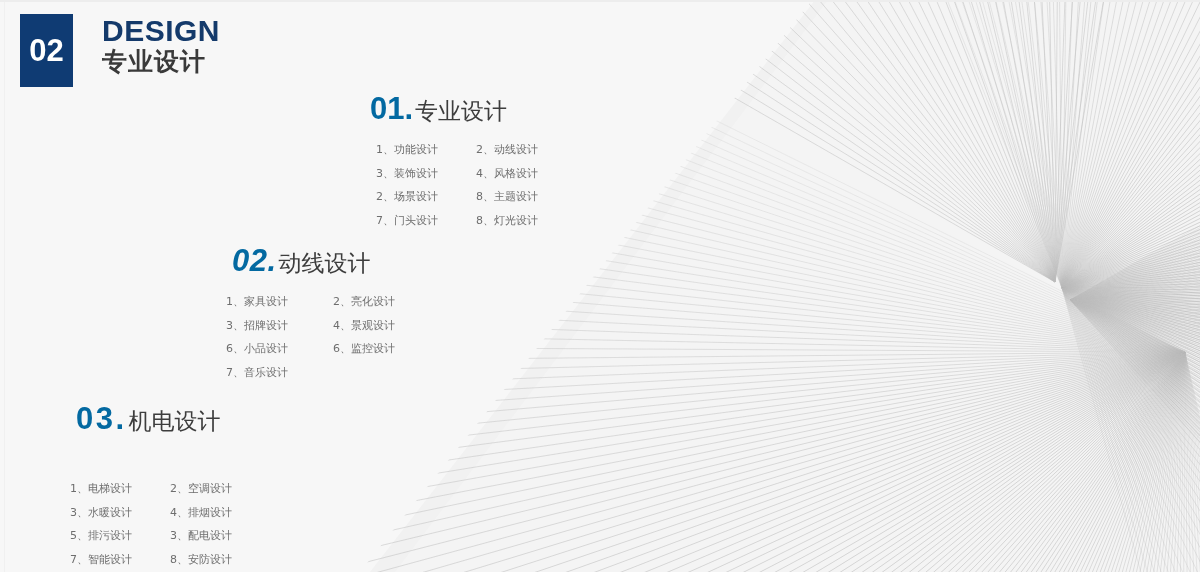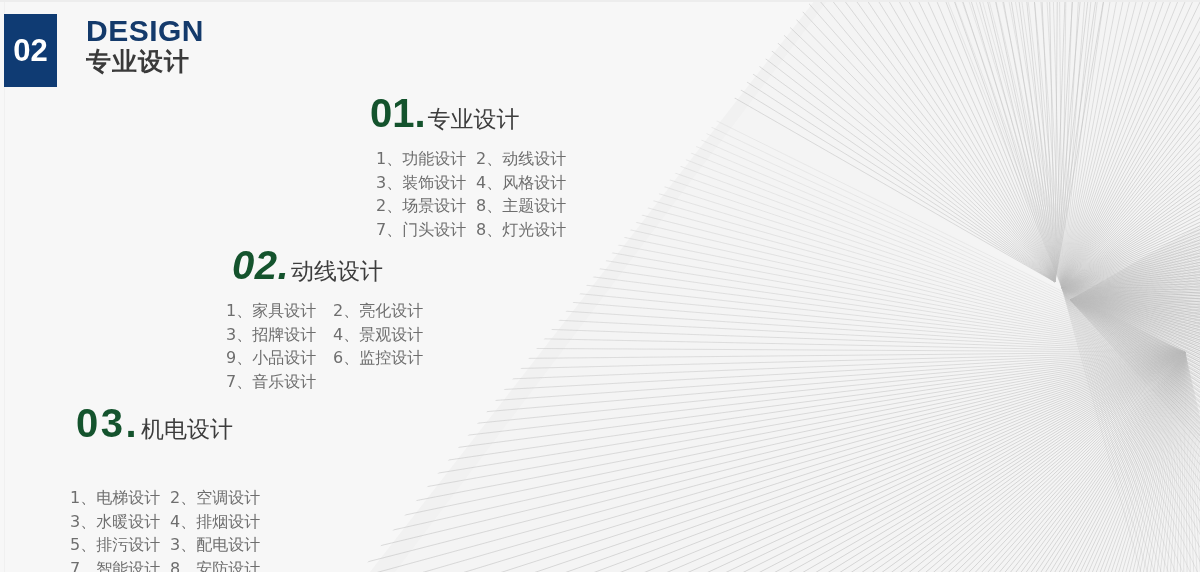--- a/index.html
+++ b/index.html
@@ -39,21 +39,21 @@
   }
   
   #left-rule{
     position:absolute;top:0;bottom:0;left:4px;width:1px;
     background:#f0f0f0;z-index:1;
   }
 
   
   #header{
     position:absolute;
-    top:14px;left:4px;
+    top:14px;left:20px;
     display:flex;align-items:flex-start;
     z-index:5;
     justify-content:space-between;
   }
   #badge{
     width:53px;height:73px;
     background:#0f3b73;
     display:flex;align-items:center;justify-content:center;
     flex:0 0 auto;
   }
@@ -88,39 +88,39 @@
   }
 
   
   .section{position:absolute;z-index:5;}
   .sec-head{
     display:flex;
     align-items:baseline;
     white-space:nowrap;
   }
   .sec-num{
-    font-size:40px;
+    font-size:31px;
     font-weight:bold;
-    color:#14532d;
+    color:#0369a1;
     line-height:1;
     font-family:"Liberation Sans","DejaVu Sans",sans-serif;
   }
   .sec-name{
     font-size:23px;
     color:#3d3d3d;
     line-height:1;
     margin-left:2px;
     font-family:"DejaVu Sans","Liberation Sans",sans-serif;
   }
   .sec-rows{margin-top:14px;}
   .sec-row{
     display:flex;
     white-space:nowrap;
     line-height:23.5px;
-    font-size:16px;
+    font-size:11px;
     color:#6e6e6e;
     font-family:"DejaVu Sans","Liberation Sans",sans-serif;
   }
   .cell{display:inline-block;}
   .cell.left{min-width:0;}
   .cell.right{margin-left:12px;}
 
   
   #section-1{left:370px;top:93px;}
   #section-1 .sec-rows{margin-left:6px;}
@@ -657,21 +657,21 @@
     <div class="sec-rows">
       <div class="sec-row">
         <span class="cell left">1、家具设计</span>
         <span class="cell right">2、亮化设计</span>
       </div>
       <div class="sec-row">
         <span class="cell left">3、招牌设计</span>
         <span class="cell right">4、景观设计</span>
       </div>
       <div class="sec-row">
-        <span class="cell left">9、小品设计</span>
+        <span class="cell left">6、小品设计</span>
         <span class="cell right">6、监控设计</span>
       </div>
       <div class="sec-row">
         <span class="cell left">7、音乐设计</span>
         <span class="cell right"></span>
       </div>
     </div>
   </div>
 
   <div class="section" id="section-3">

